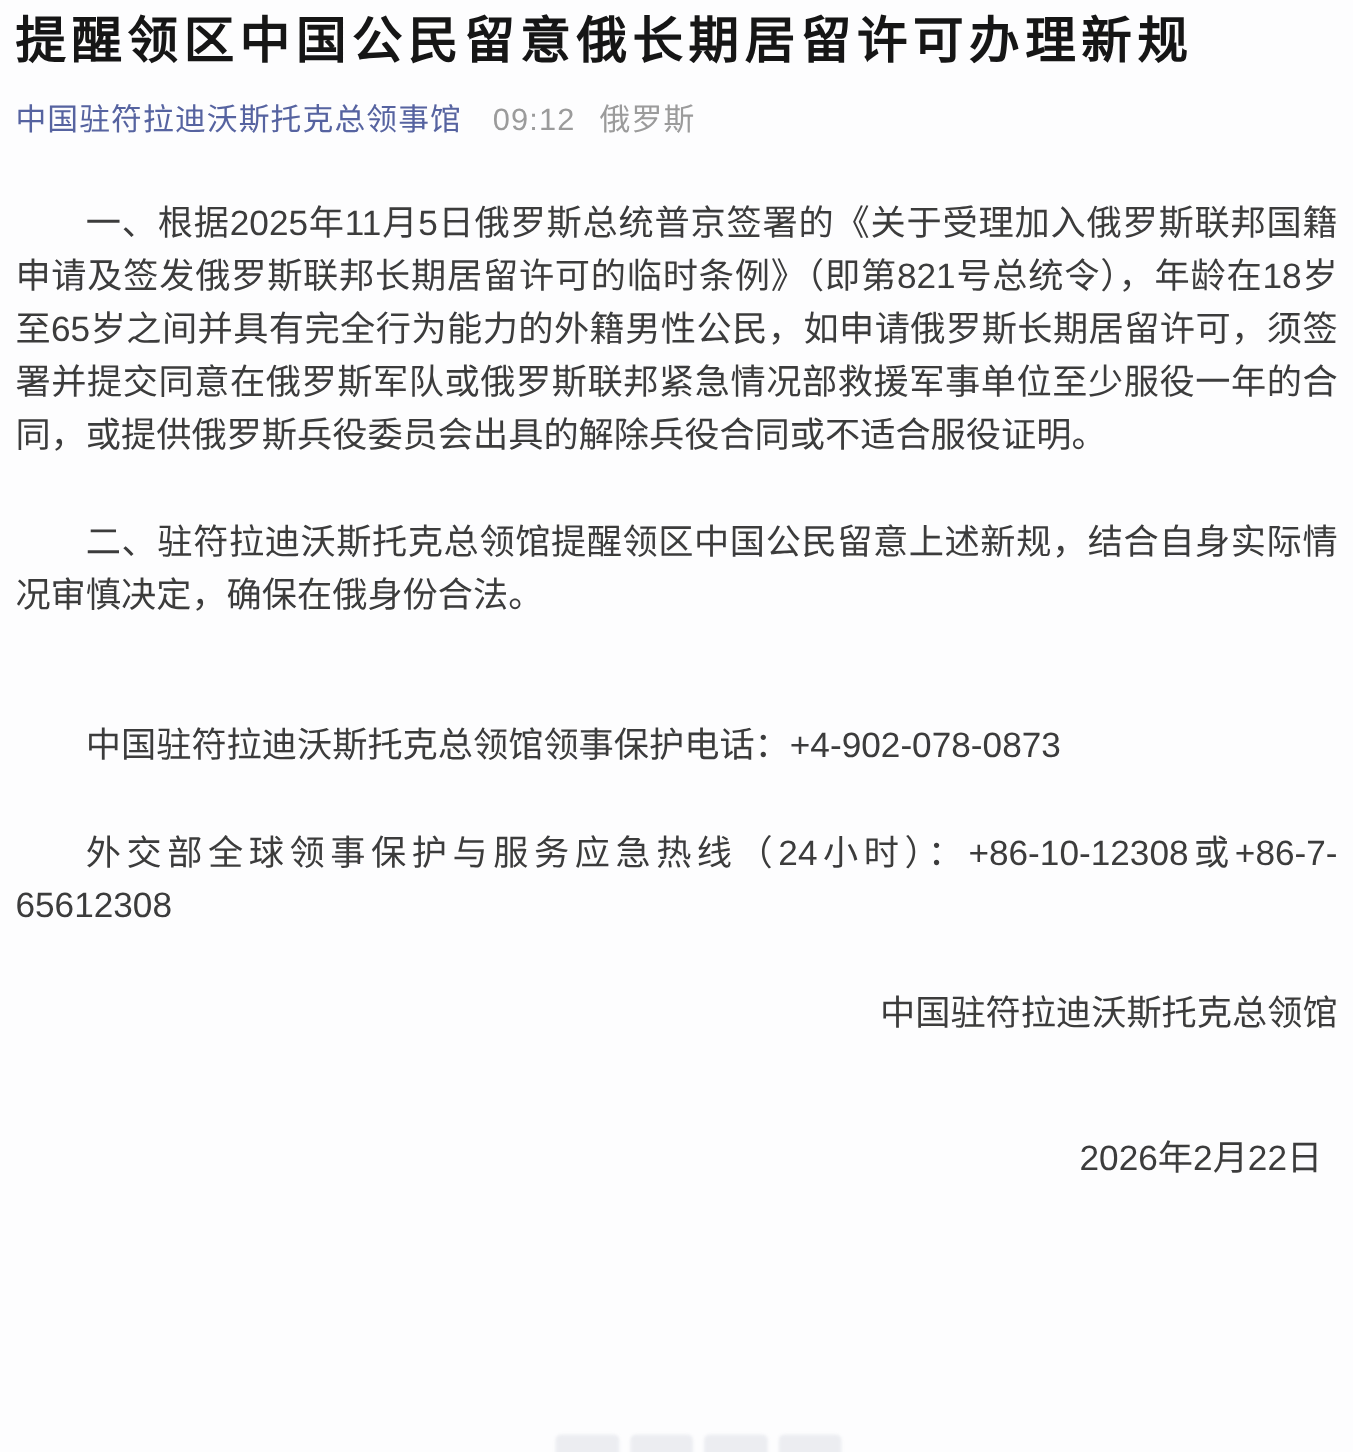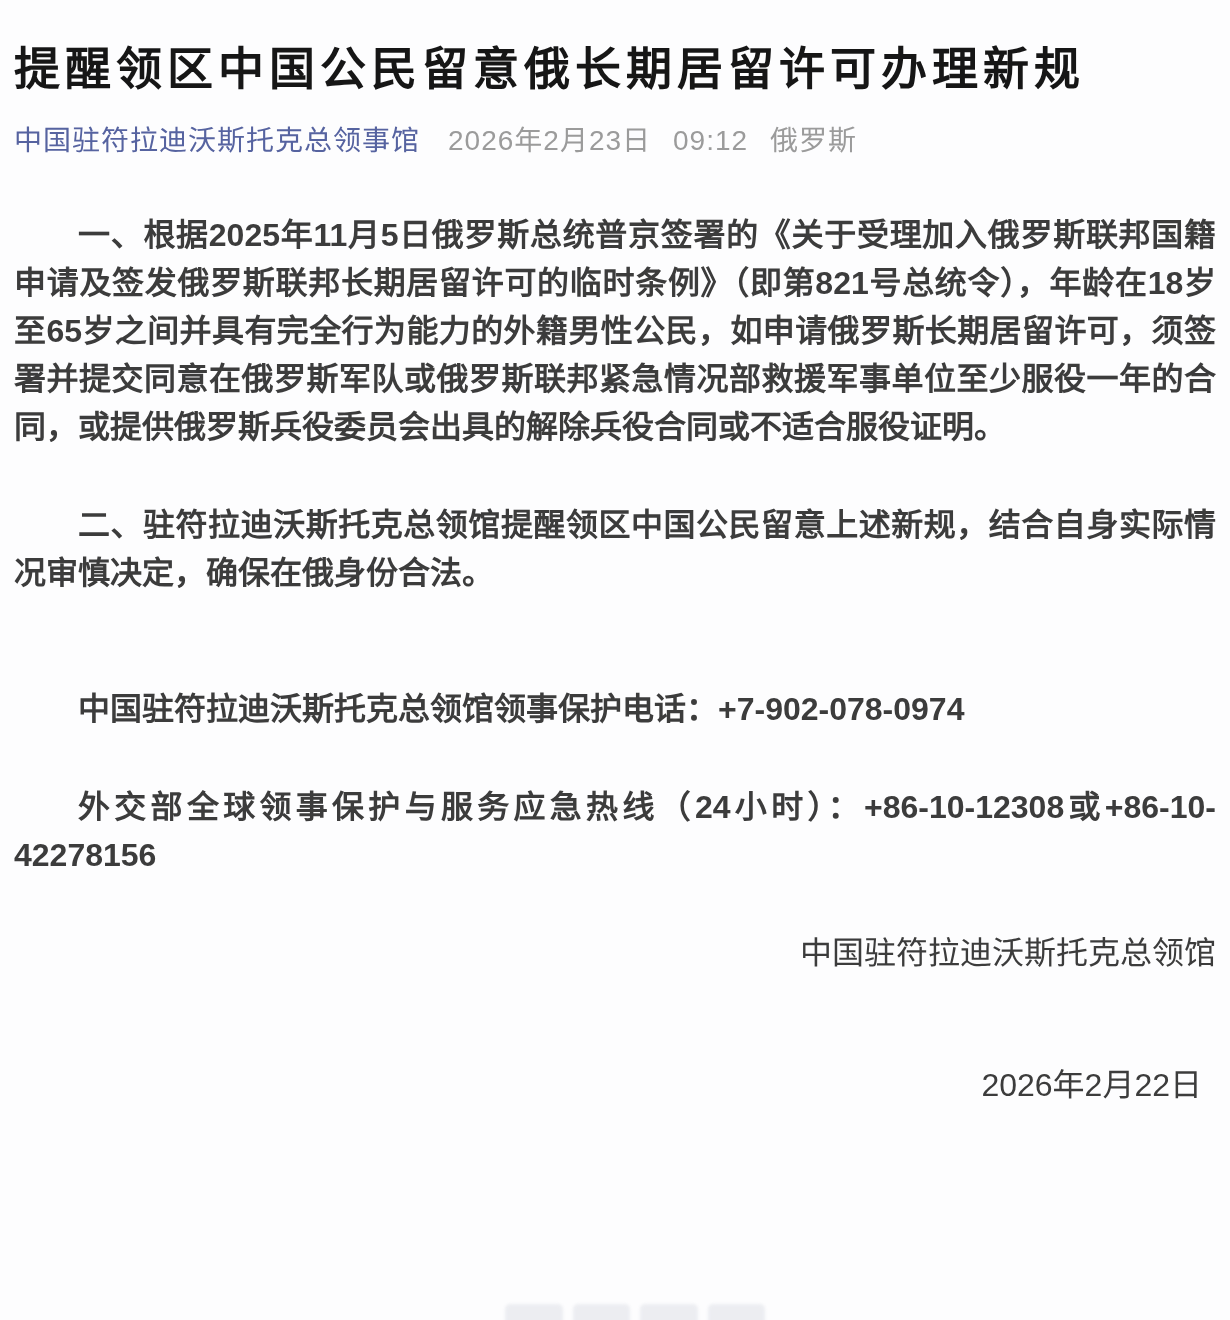--- a/index.html
+++ b/index.html
@@ -20,21 +20,20 @@
     padding:10px 14px 0 14px;
     position:relative;
     height:100%;
   }
   .page-title{
     font-size:46px;
     font-weight:700;
     letter-spacing:5px;
     line-height:1.2;
     color:var(--title-text);
-    margin-top:32px;
   }
   .byline{
     margin-top:24px;
     display:flex;
     align-items:flex-start;
     font-size:28px;
     line-height:40px;
     letter-spacing:1px;
   }
   .byline .source{
@@ -50,21 +49,20 @@
   .article-body{
     margin-top:50px;
     font-size:32px;
     line-height:48px;
     color:var(--body-text);
     text-align:justify;
   }
   .article-body p{
     text-indent:2em;
     margin-bottom:50px;
-    font-weight:bold;
   }
   .article-body p.gap-lg{margin-bottom:88px;}
   .signature-block{
     font-size:32px;
     line-height:48px;
     color:var(--body-text);
     text-align:right;
   }
   .signature-line{margin-top:14px;}
   .signature-date{
@@ -91,30 +89,29 @@
 </style>
 </head>
 <body>
 
 <div class="article">
 
   <h1 class="page-title">提醒领区中国公民留意俄长期居留许可办理新规</h1>
 
   <div class="byline">
     <a class="source">中国驻符拉迪沃斯托克总领事馆</a>
-    <span class="meta">2026年2月23日</span>
     <span class="meta">09:12</span>
     <span class="meta">俄罗斯</span>
   </div>
 
   <div class="article-body">
     <p>一、根据2025年11月5日俄罗斯总统普京签署的《关于受理加入俄罗斯联邦国籍申请及签发俄罗斯联邦长期居留许可的临时条例》（即第821号总统令），年龄在18岁至65岁之间并具有完全行为能力的外籍男性公民，如申请俄罗斯长期居留许可，须签署并提交同意在俄罗斯军队或俄罗斯联邦紧急情况部救援军事单位至少服役一年的合同，或提供俄罗斯兵役委员会出具的解除兵役合同或不适合服役证明。</p>
     <p class="gap-lg">二、驻符拉迪沃斯托克总领馆提醒领区中国公民留意上述新规，结合自身实际情况审慎决定，确保在俄身份合法。</p>
-    <p>中国驻符拉迪沃斯托克总领馆领事保护电话：+7-902-078-0974</p>
-    <p>外交部全球领事保护与服务应急热线（24小时）：+86-10-12308或+86-10-42278156</p>
+    <p>中国驻符拉迪沃斯托克总领馆领事保护电话：+4-902-078-0873</p>
+    <p>外交部全球领事保护与服务应急热线（24小时）：+86-10-12308或+86-7-65612308</p>
   </div>
 
   <div class="signature-block">
     <div class="signature-line">中国驻符拉迪沃斯托克总领馆</div>
     <div class="signature-date">2026年2月22日</div>
   </div>
 
   <div class="bottom-watermark">
     <span></span>
     <span></span>

